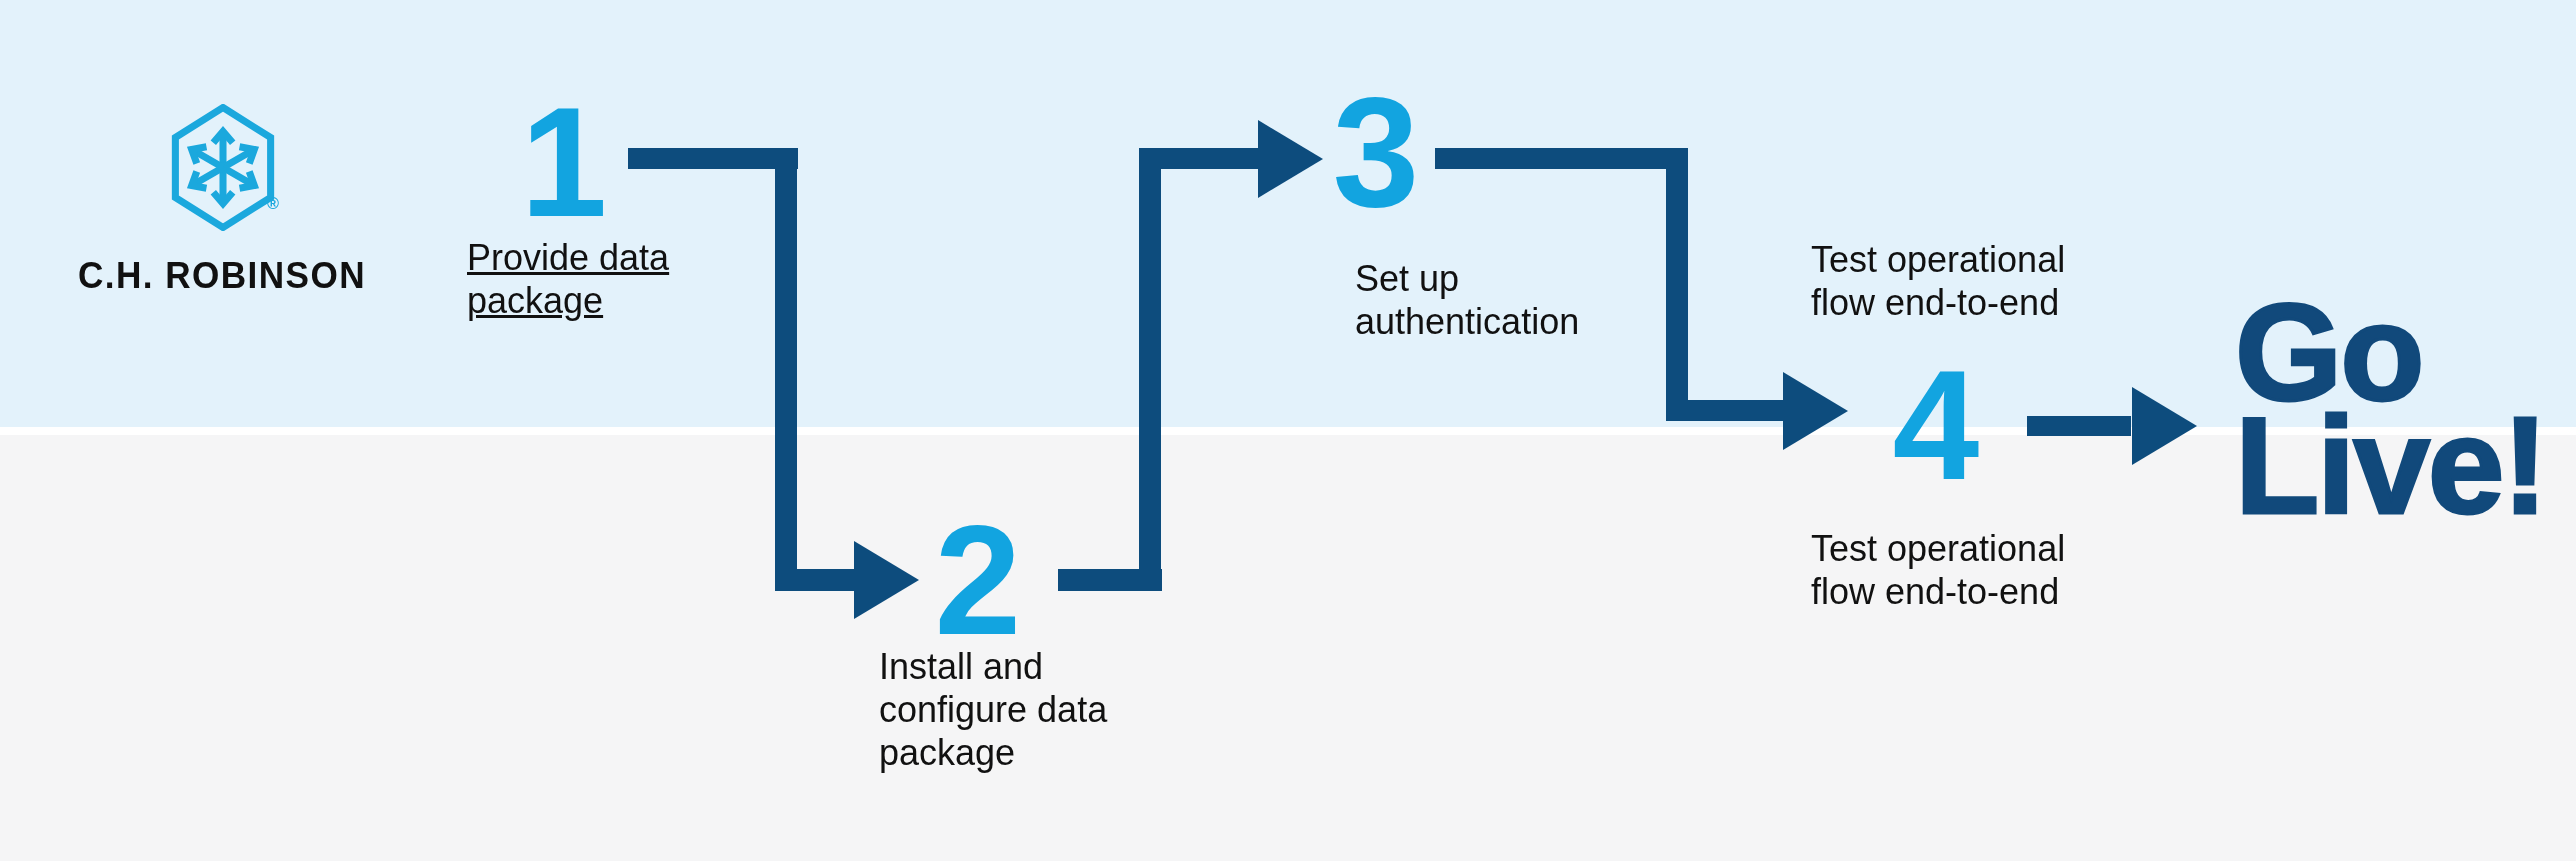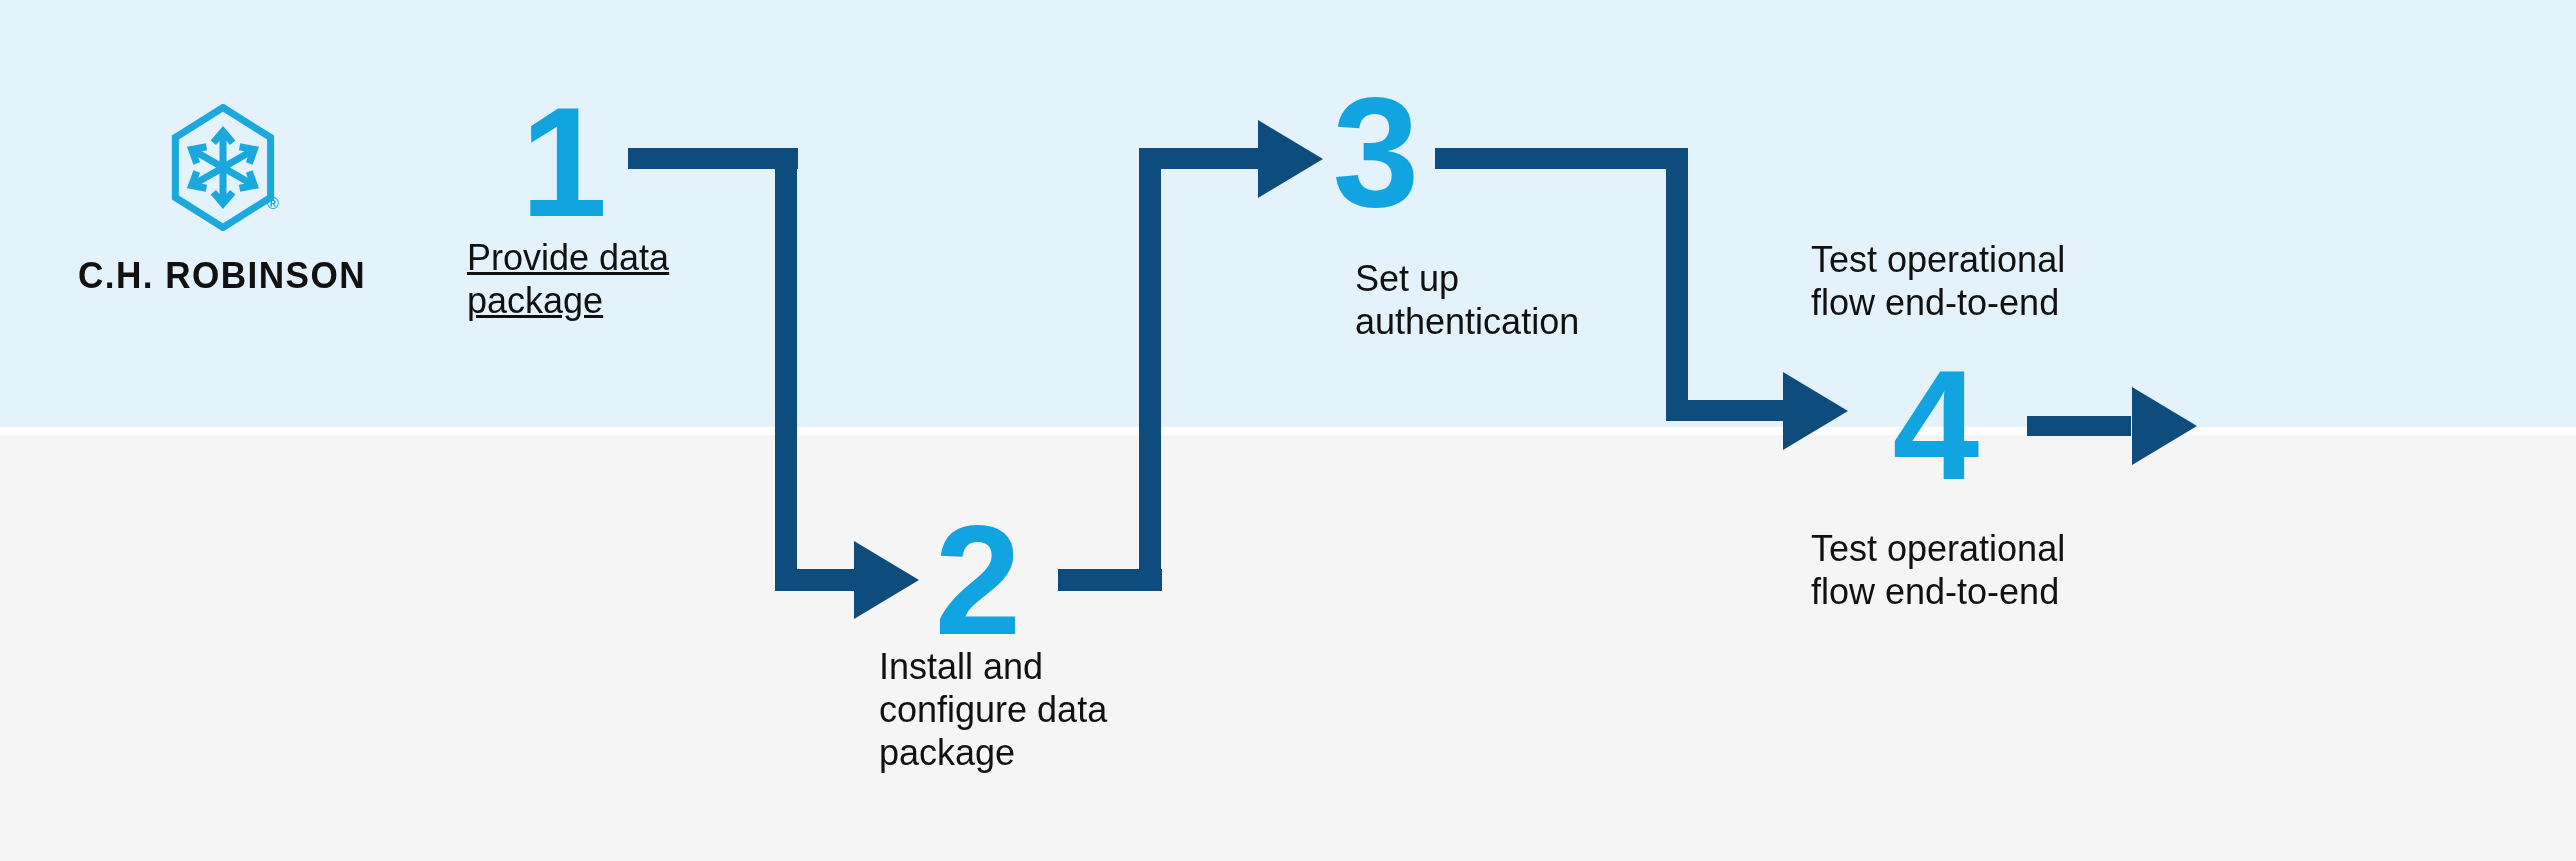--- a/index.html
+++ b/index.html
@@ -138,15 +138,17 @@
 
   <div class="step-label" style="left:1811px; top:238px;">Test operational
 flow end-to-end</div>
   <div class="digit" style="left:1936px; top:347px;">4</div>
   <div class="step-label" style="left:1811px; top:527px;">Test operational
 flow end-to-end</div>
 
   <div class="bar" style="left:2027px; top:416px; width:104px; height:20px;"></div>
   <div class="head" style="left:2132px; top:387px;"></div>
 
+  <div class="golive">Go
+Live!</div>
 
 </div>
 
 
 </body></html>

